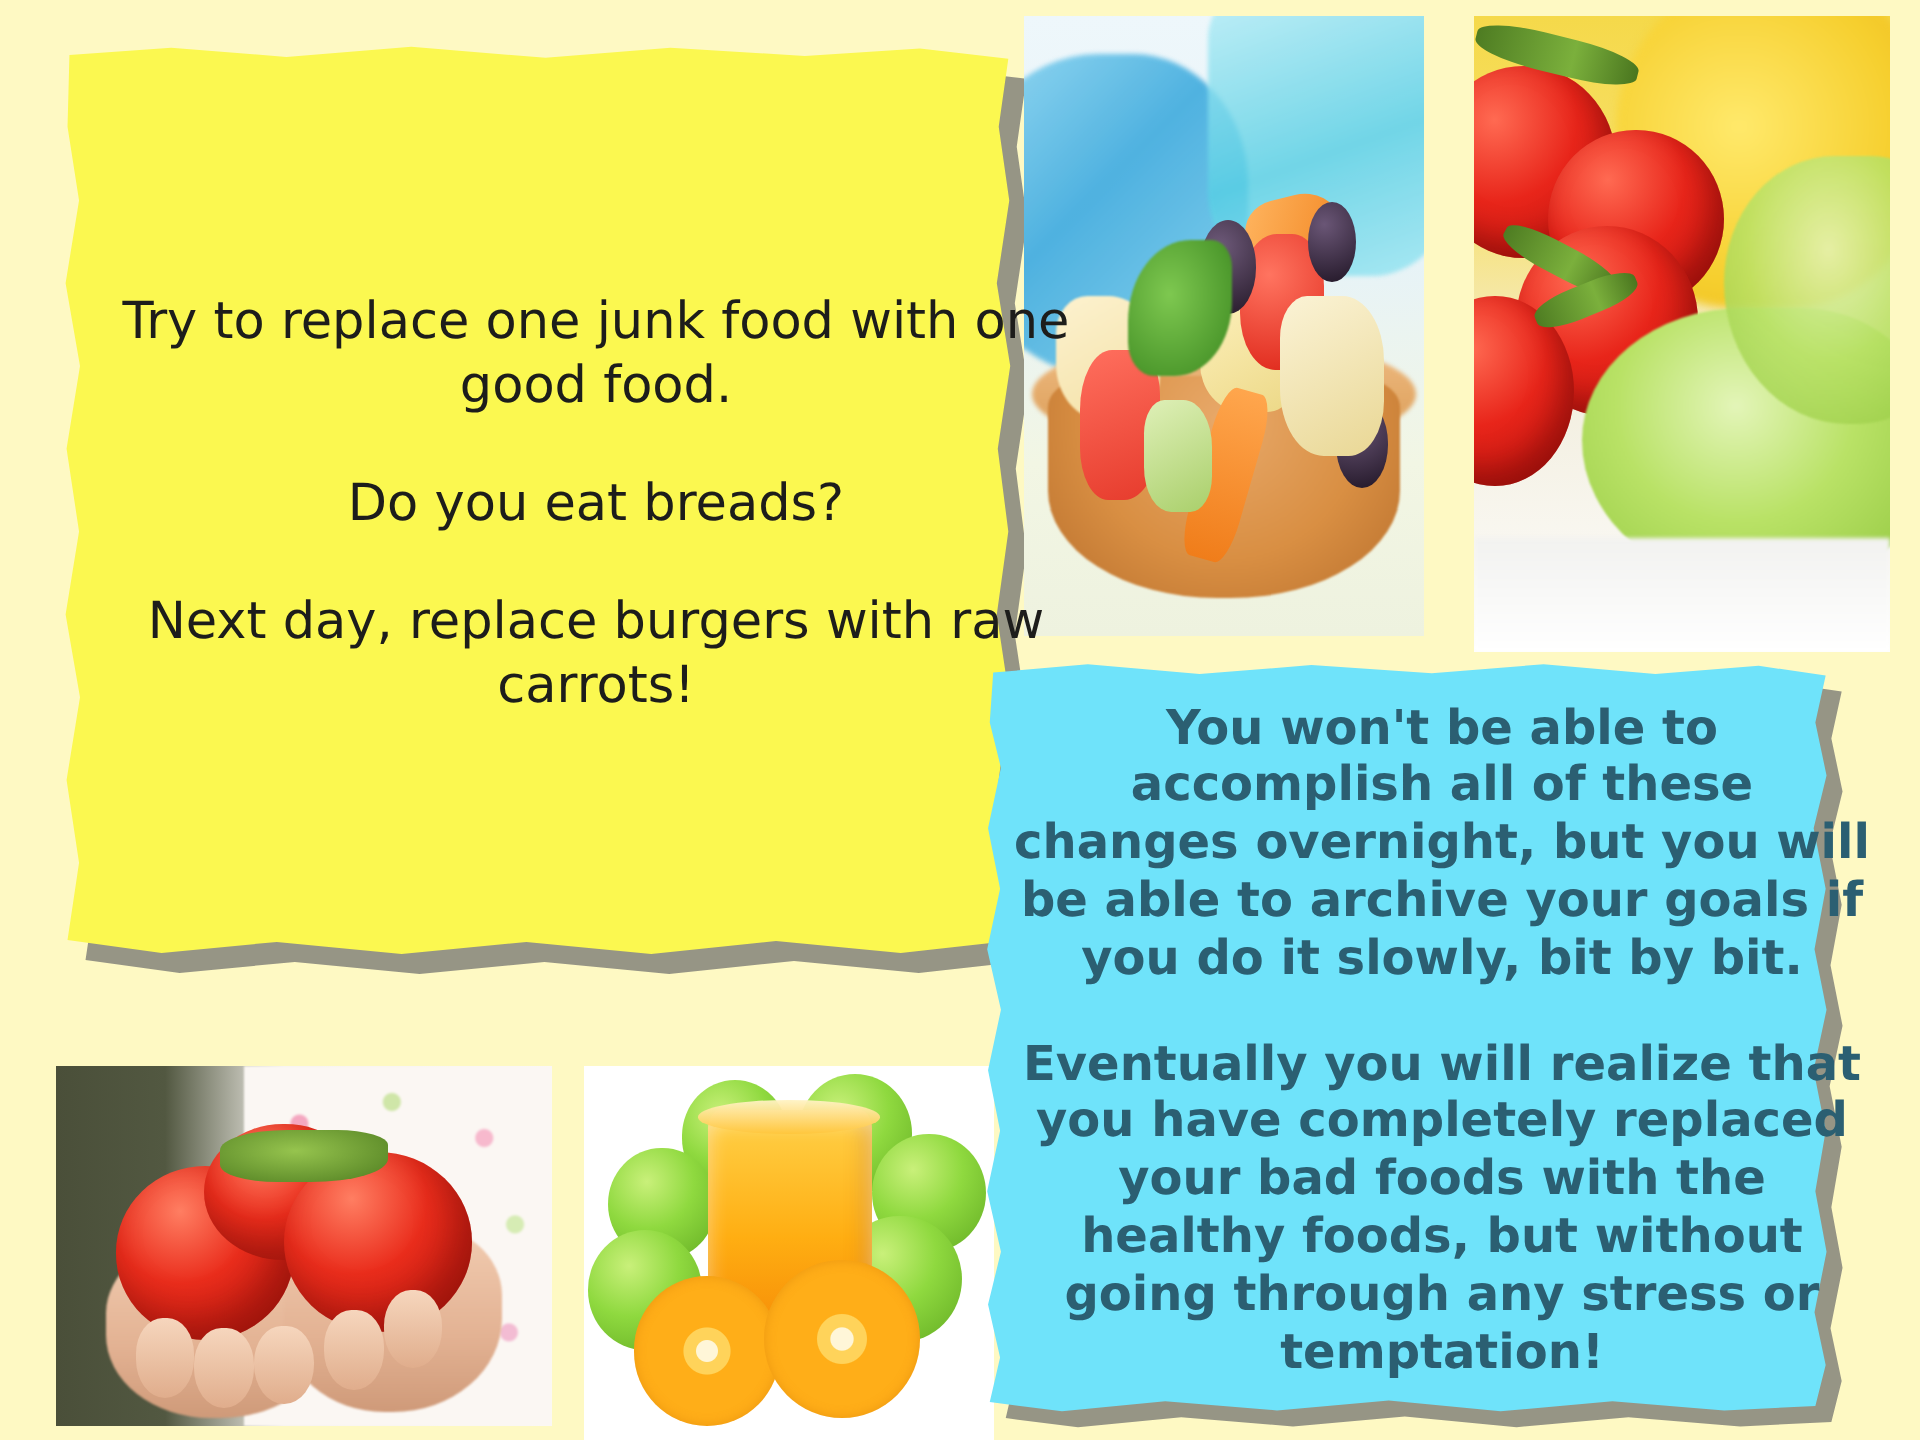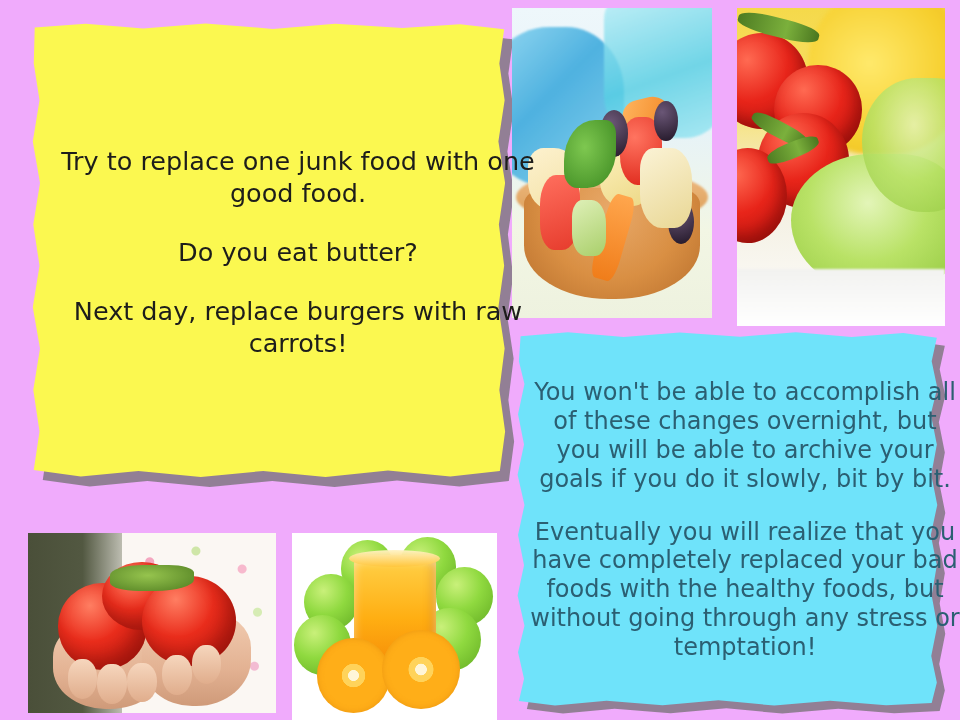--- a/index.html
+++ b/index.html
@@ -11,21 +11,21 @@
   body {
     width: 960px;
     height: 720px;
     overflow: hidden;
     font-family: "DejaVu Sans", sans-serif;
     position: relative;
   }
   .slide {
     position: absolute;
     inset: 0;
-    background: #f0abfc;
+    background: #fef9c3;
     padding-left: 40px;
   }
 
   
   .note {
     position: absolute;
     box-sizing: border-box;
     display: flex;
     flex-direction: column;
     justify-content: center;
@@ -87,24 +87,25 @@
   #yellow-note .sheet { background: #fbf850; }
   #yellow-note .content {
     padding: 26px 26px 26px 30px;
     color: #1d1d1b;
     font-size: 25.5px;
     line-height: 1.26;
   }
 
   
   #blue-note {
-    left: 512px;
+    left: 488px;
     top: 331px;
     width: 430px;
     height: 378px;
+    font-weight: bold;
   }
   #blue-note .shadow { transform: translate(8px, 8px); }
   #blue-note .sheet { background: #6fe3fa; }
   #blue-note .content {
     padding: 14px 18px;
     color: #2b5f72;
     font-size: 24px;
     line-height: 1.20;
   }
 
@@ -264,21 +265,21 @@
 </head>
 <body>
 
 <div class="slide">
 
   <div class="note" id="yellow-note">
     <div class="shadow torn-yellow"></div>
     <div class="sheet torn-yellow"></div>
     <div class="content">
       <p class="para">Try to replace one junk food with one good food.</p>
-      <p class="para">Do you eat butter?</p>
+      <p class="para">Do you eat breads?</p>
       <p class="para">Next day, replace burgers with raw carrots!</p>
     </div>
   </div>
 
   <div class="note" id="blue-note">
     <div class="shadow torn-blue"></div>
     <div class="sheet torn-blue"></div>
     <div class="content">
       <p class="para">You won't be able to accomplish all of these changes overnight, but you will be able to archive your goals if you do it slowly, bit by bit.</p>
       <p class="para">Eventually you will realize that you have completely replaced your bad foods with the healthy foods, but without going through any stress or temptation!</p>

